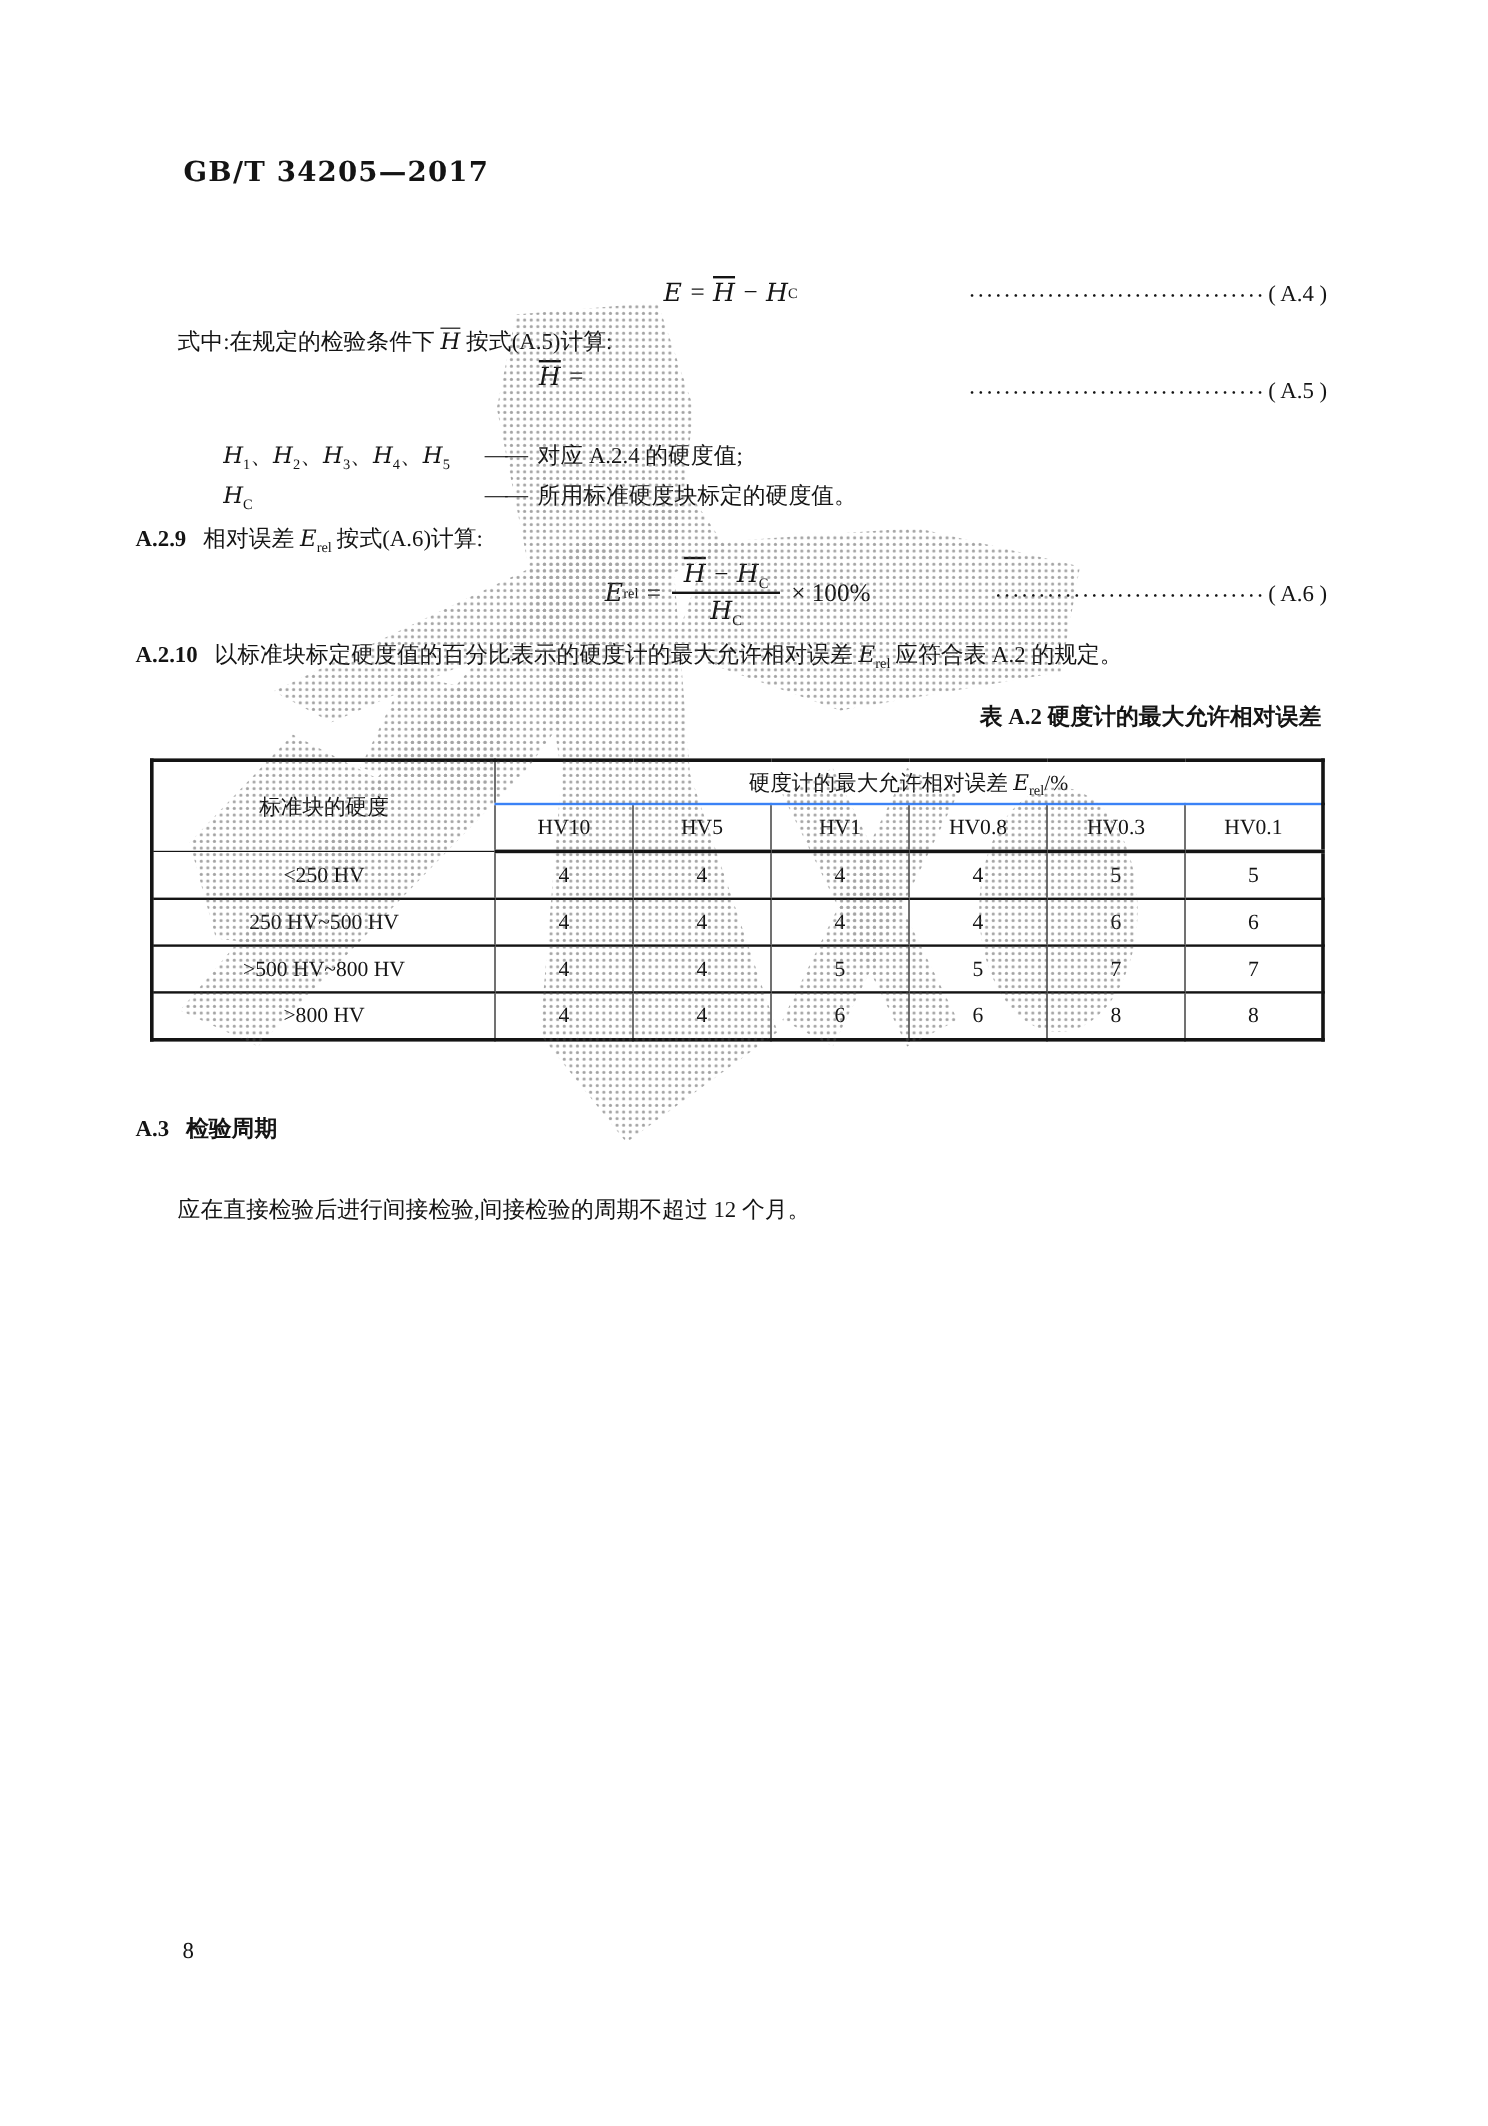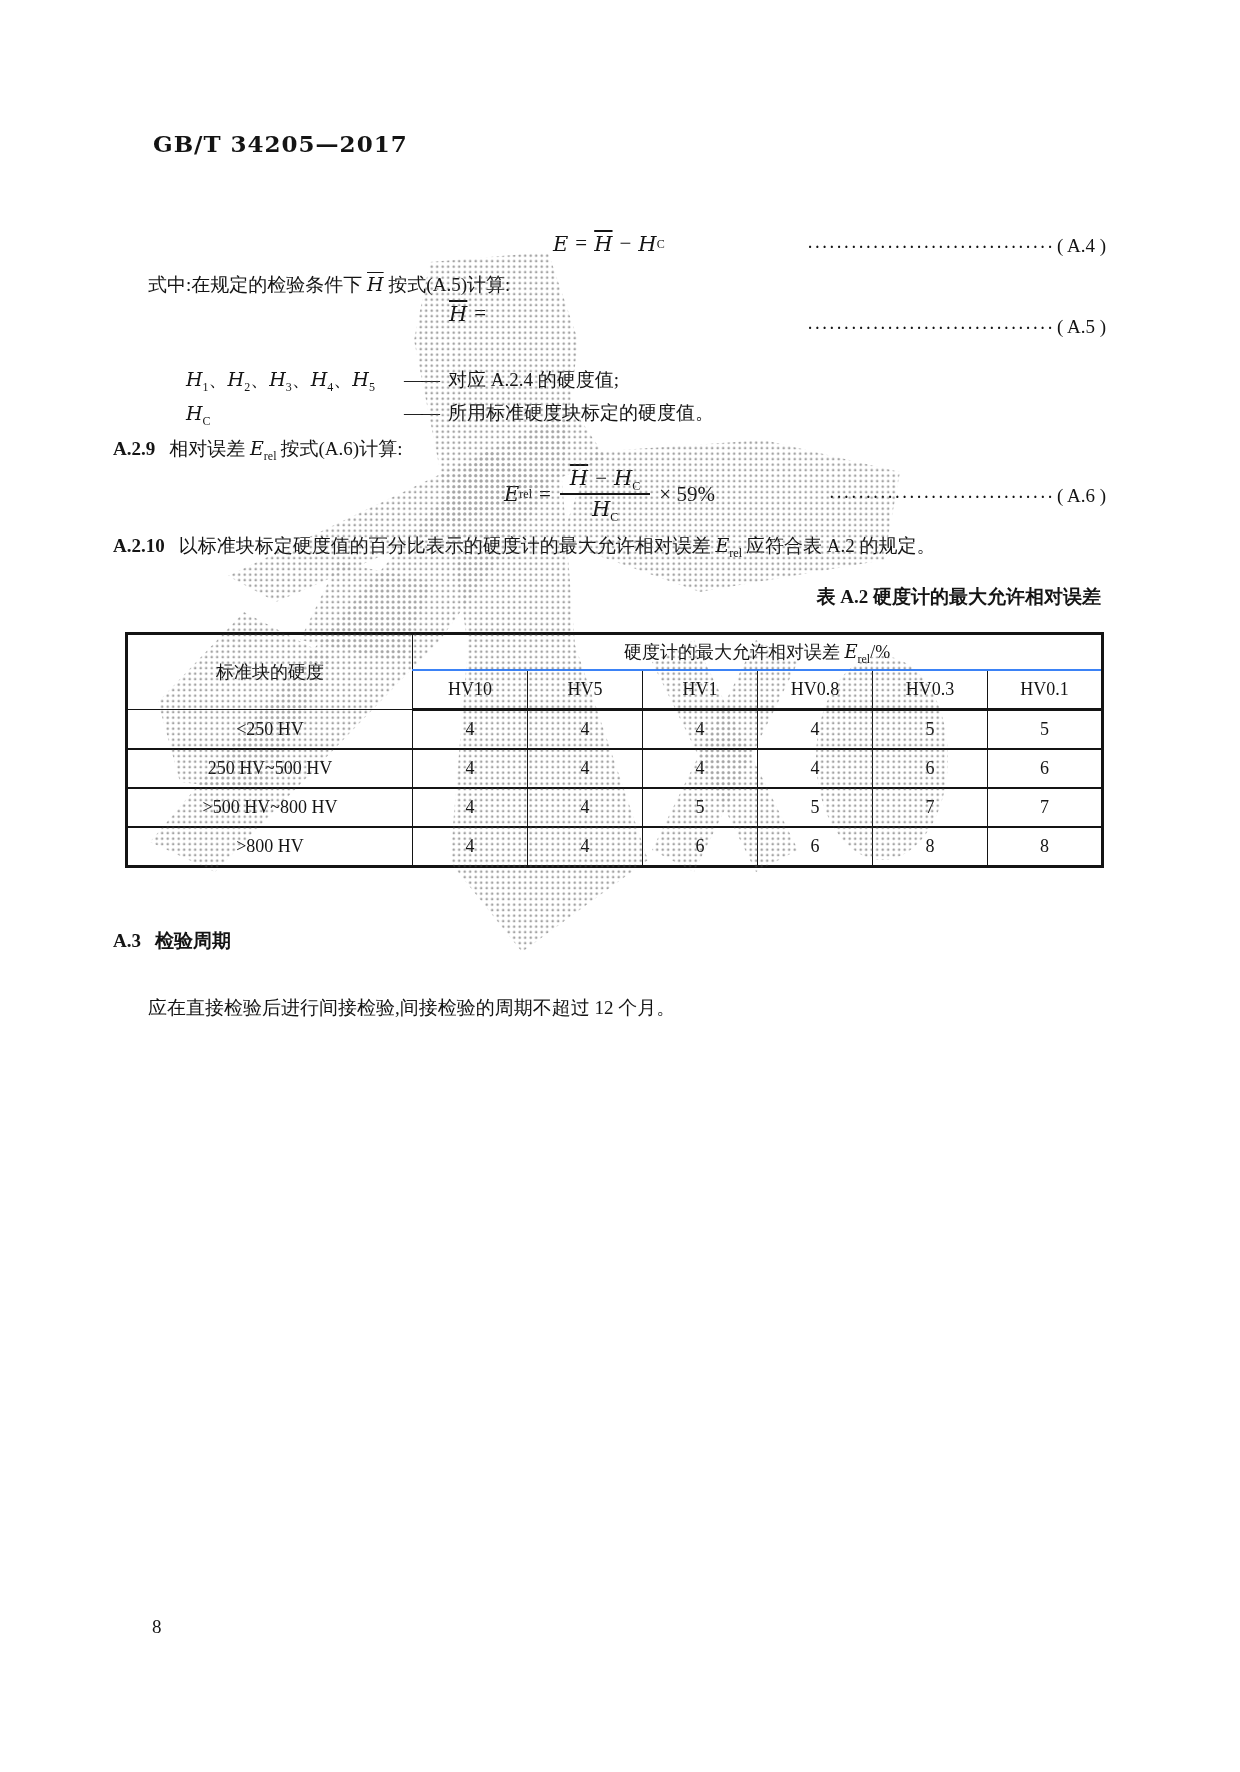--- a/index.html
+++ b/index.html
@@ -90,21 +90,21 @@
   </div>
 
   <div class="formula" style="left:504px;top:466px;">
     <span class="var">E</span>
       <sub>rel</sub>
     <span class="op">=</span>
     <span class="frac">
       <span class="num"><span class="var bar">H</span><span class="op">−</span><span class="var">H</span><sub>C</sub></span>
       <span class="den"><span class="var">H</span><sub>C</sub></span>
     </span>
-    <span class="op">× 59%</span>
+    <span class="op">× 100%</span>
   </div>
   <div class="leader" style="top:485px;">
     <span class="dots">·······························</span>
       <span class="tag">( A.6 )</span>
   </div>
 
   <div class="abs para" style="left:113px;top:533px;">
     <span class="bold">A.2.10</span><span class="gap"></span><span>以标准块标定硬度值的百分比表示的硬度计的最大允许相对误差 </span><span class="var">E</span><sub>rel</sub><span class="sgap"></span><span>应符合表 A.2 的规定。</span>
   </div>
 

